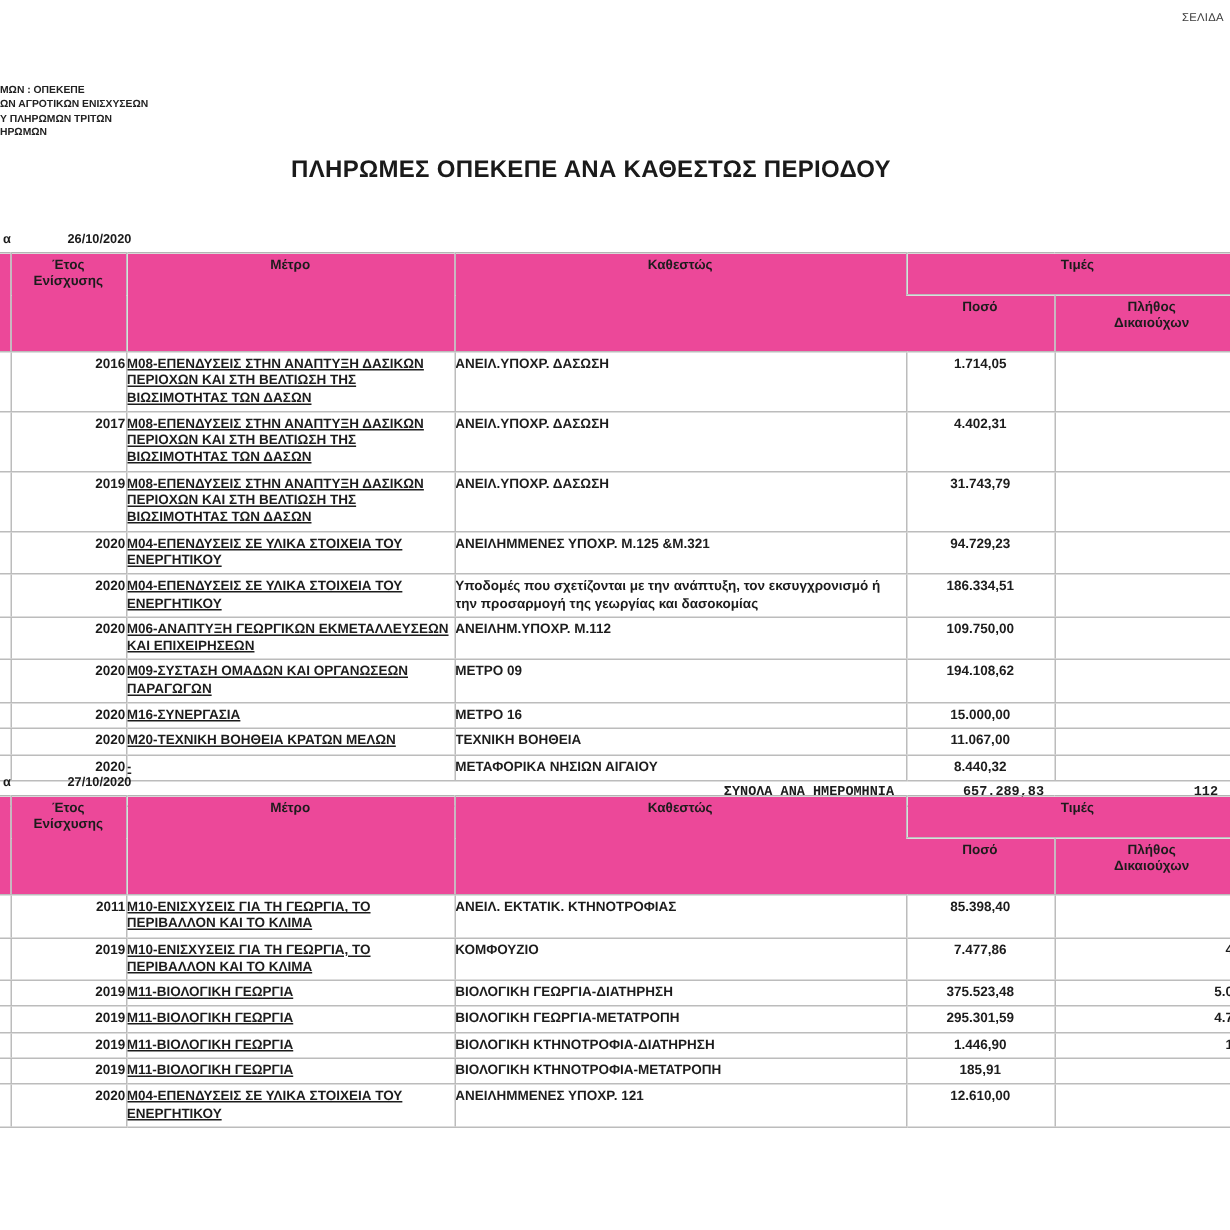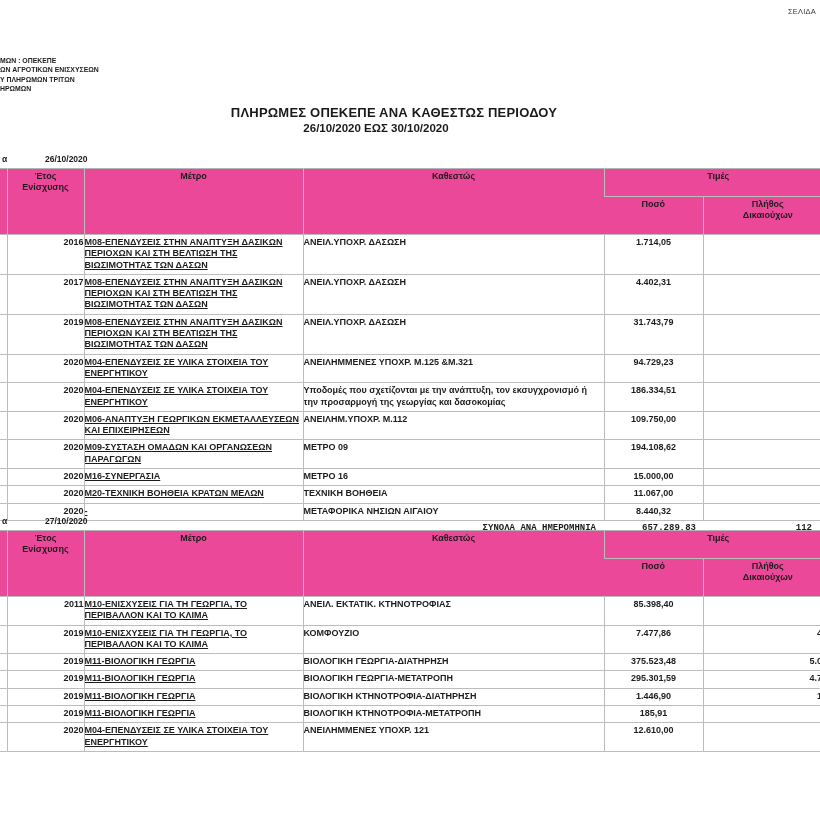--- a/index.html
+++ b/index.html
@@ -12,21 +12,21 @@
     position:absolute;top:7px;left:788px;font-size:7.5px;color:#3a3a3a;
     letter-spacing:.2px;white-space:nowrap;
   }
   .org-block{
     position:absolute;top:56px;left:0;font-size:6.9px;font-weight:bold;
     line-height:9.4px;white-space:nowrap;color:#222;
   }
   .title-wrap{
     position:absolute;top:105px;left:0;width:752px;text-align:center;
   }
-  .doc-title{font-size:13px;font-weight:bold;letter-spacing:.2px;padding-left:36px;}
+  .doc-title{font-size:16px;font-weight:bold;letter-spacing:.2px;padding-left:36px;}
   .doc-period{font-size:11.5px;font-weight:bold;margin-top:2px;}
   .section{position:absolute;left:0;width:832px;}
   .section-1{top:152px;}
   .section-2{top:514px;}
   .date-line{position:relative;height:16px;font-weight:bold;font-size:8.5px;}
   .date-prefix{position:absolute;left:2px;top:2px;}
   .date-value{position:absolute;left:22px;top:2px;margin-left:23px;}
   table.report{
     border-collapse:collapse;table-layout:fixed;width:832px;
     border-top:1px solid #b4b4b4;
@@ -63,21 +63,20 @@
 
 <div class="org-block">
   <div>ΜΩΝ : ΟΠΕΚΕΠΕ</div>
   <div>ΩΝ ΑΓΡΟΤΙΚΩΝ ΕΝΙΣΧΥΣΕΩΝ</div>
   <div>Υ ΠΛΗΡΩΜΩΝ ΤΡΙΤΩΝ</div>
   <div>ΗΡΩΜΩΝ</div>
 </div>
 
 <div class="title-wrap">
   <div class="doc-title">ΠΛΗΡΩΜΕΣ ΟΠΕΚΕΠΕ ΑΝΑ ΚΑΘΕΣΤΩΣ ΠΕΡΙΟΔΟΥ</div>
-  <div class="doc-period">26/10/2020 ΕΩΣ 30/10/2020</div>
 </div>
 
 <div class="section section-1">
   <div class="date-line">
     <span class="date-prefix">α</span>
     <span class="date-value">26/10/2020</span>
   </div>
   <table class="report">
     <colgroup>
       <col style="width:7px">

